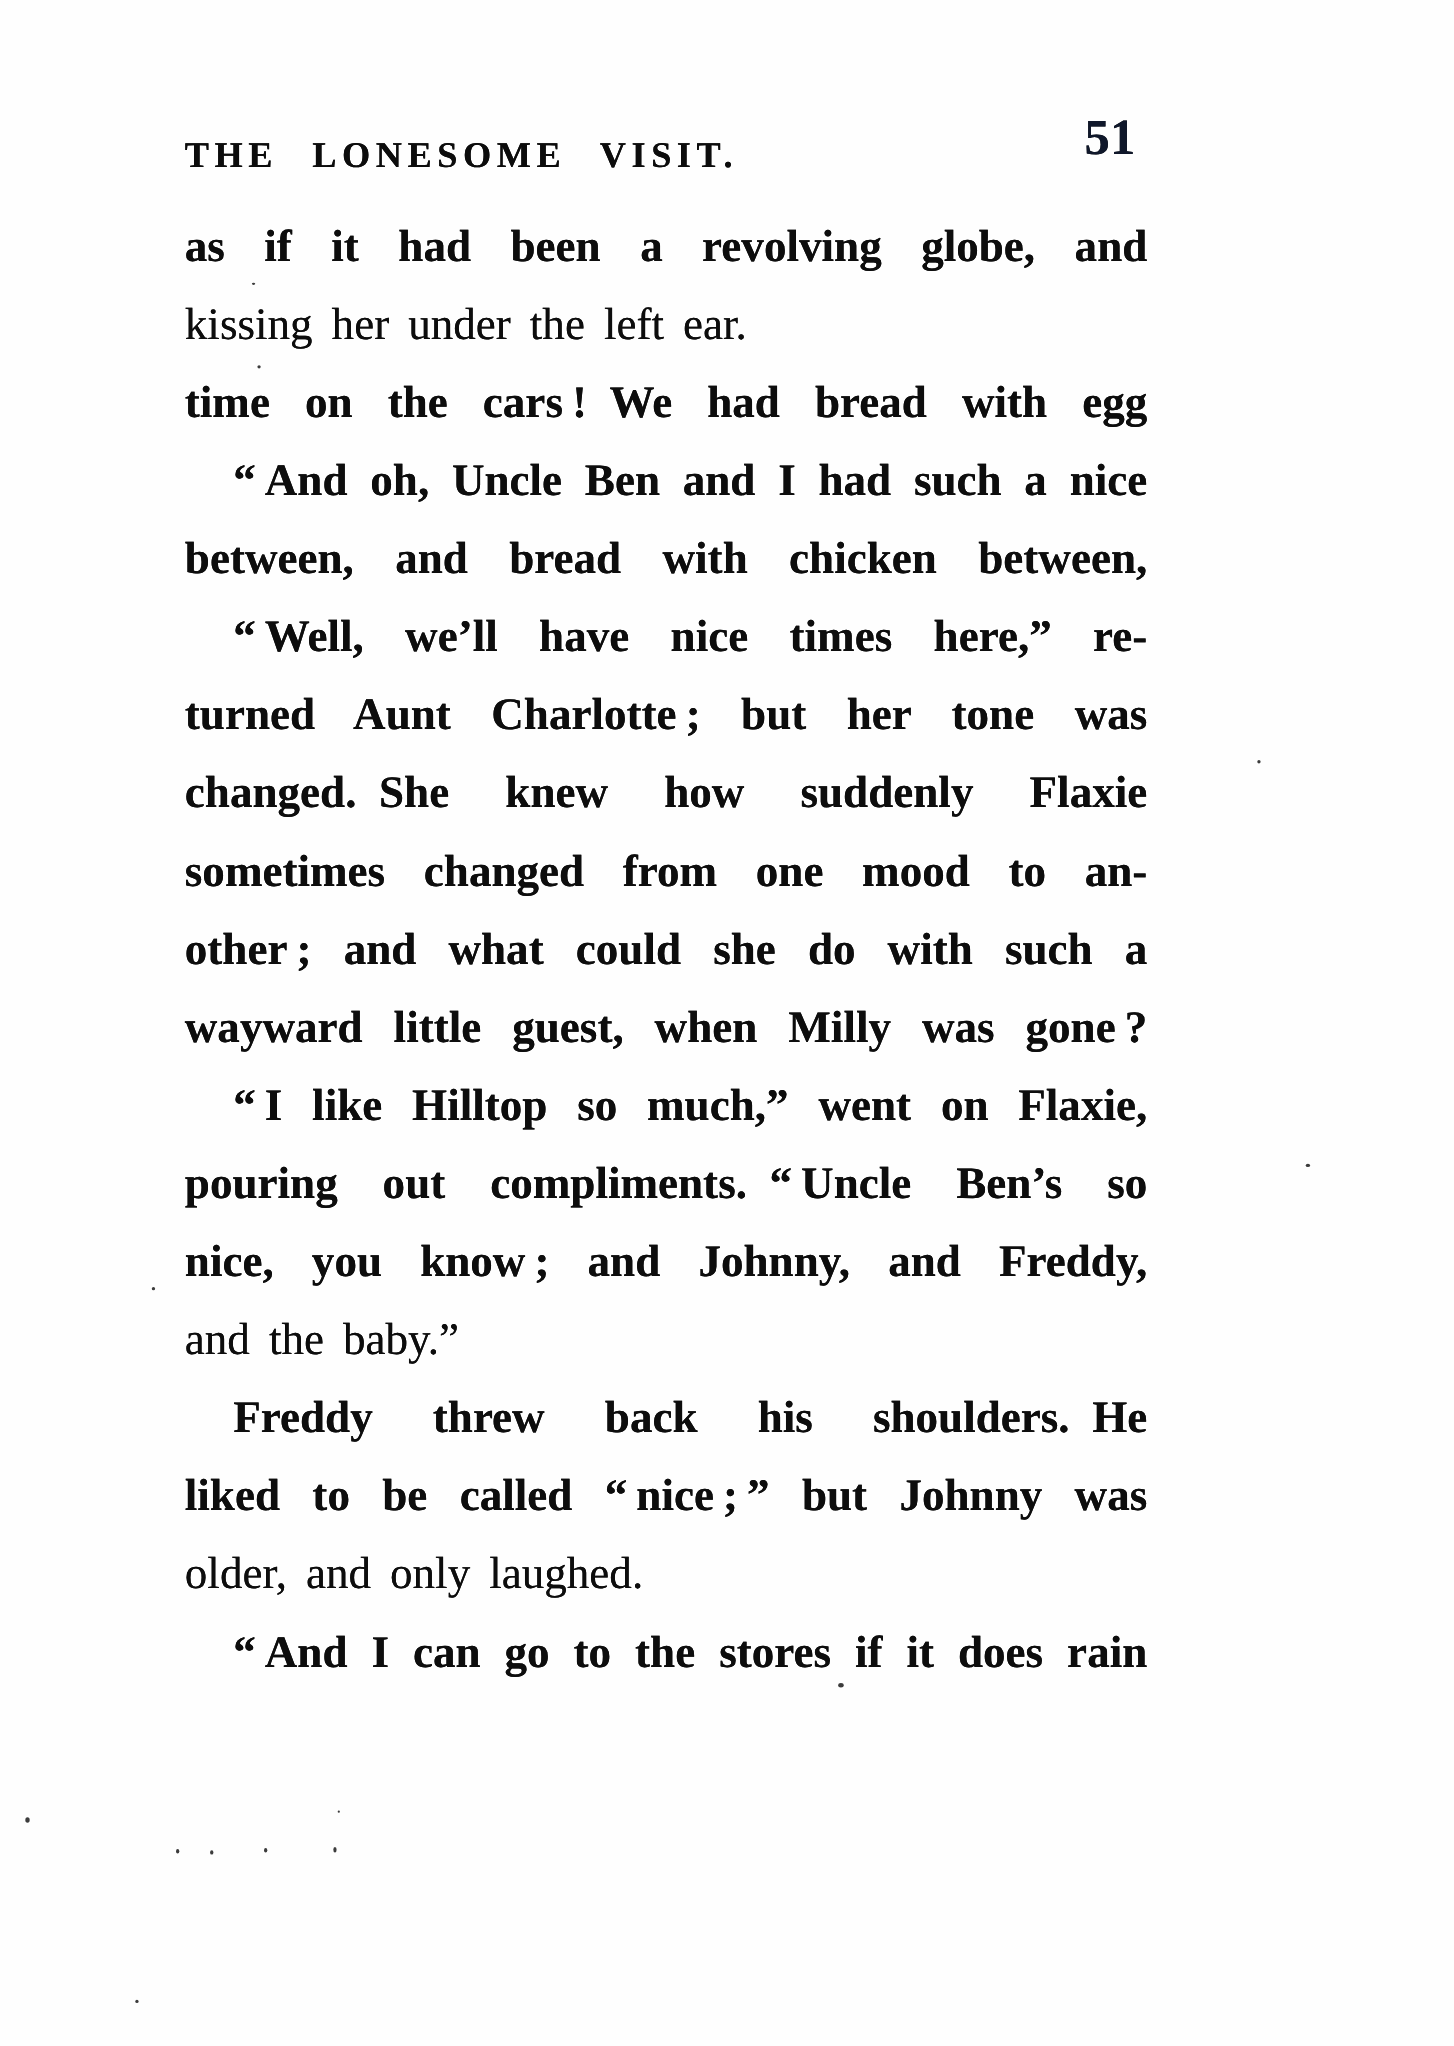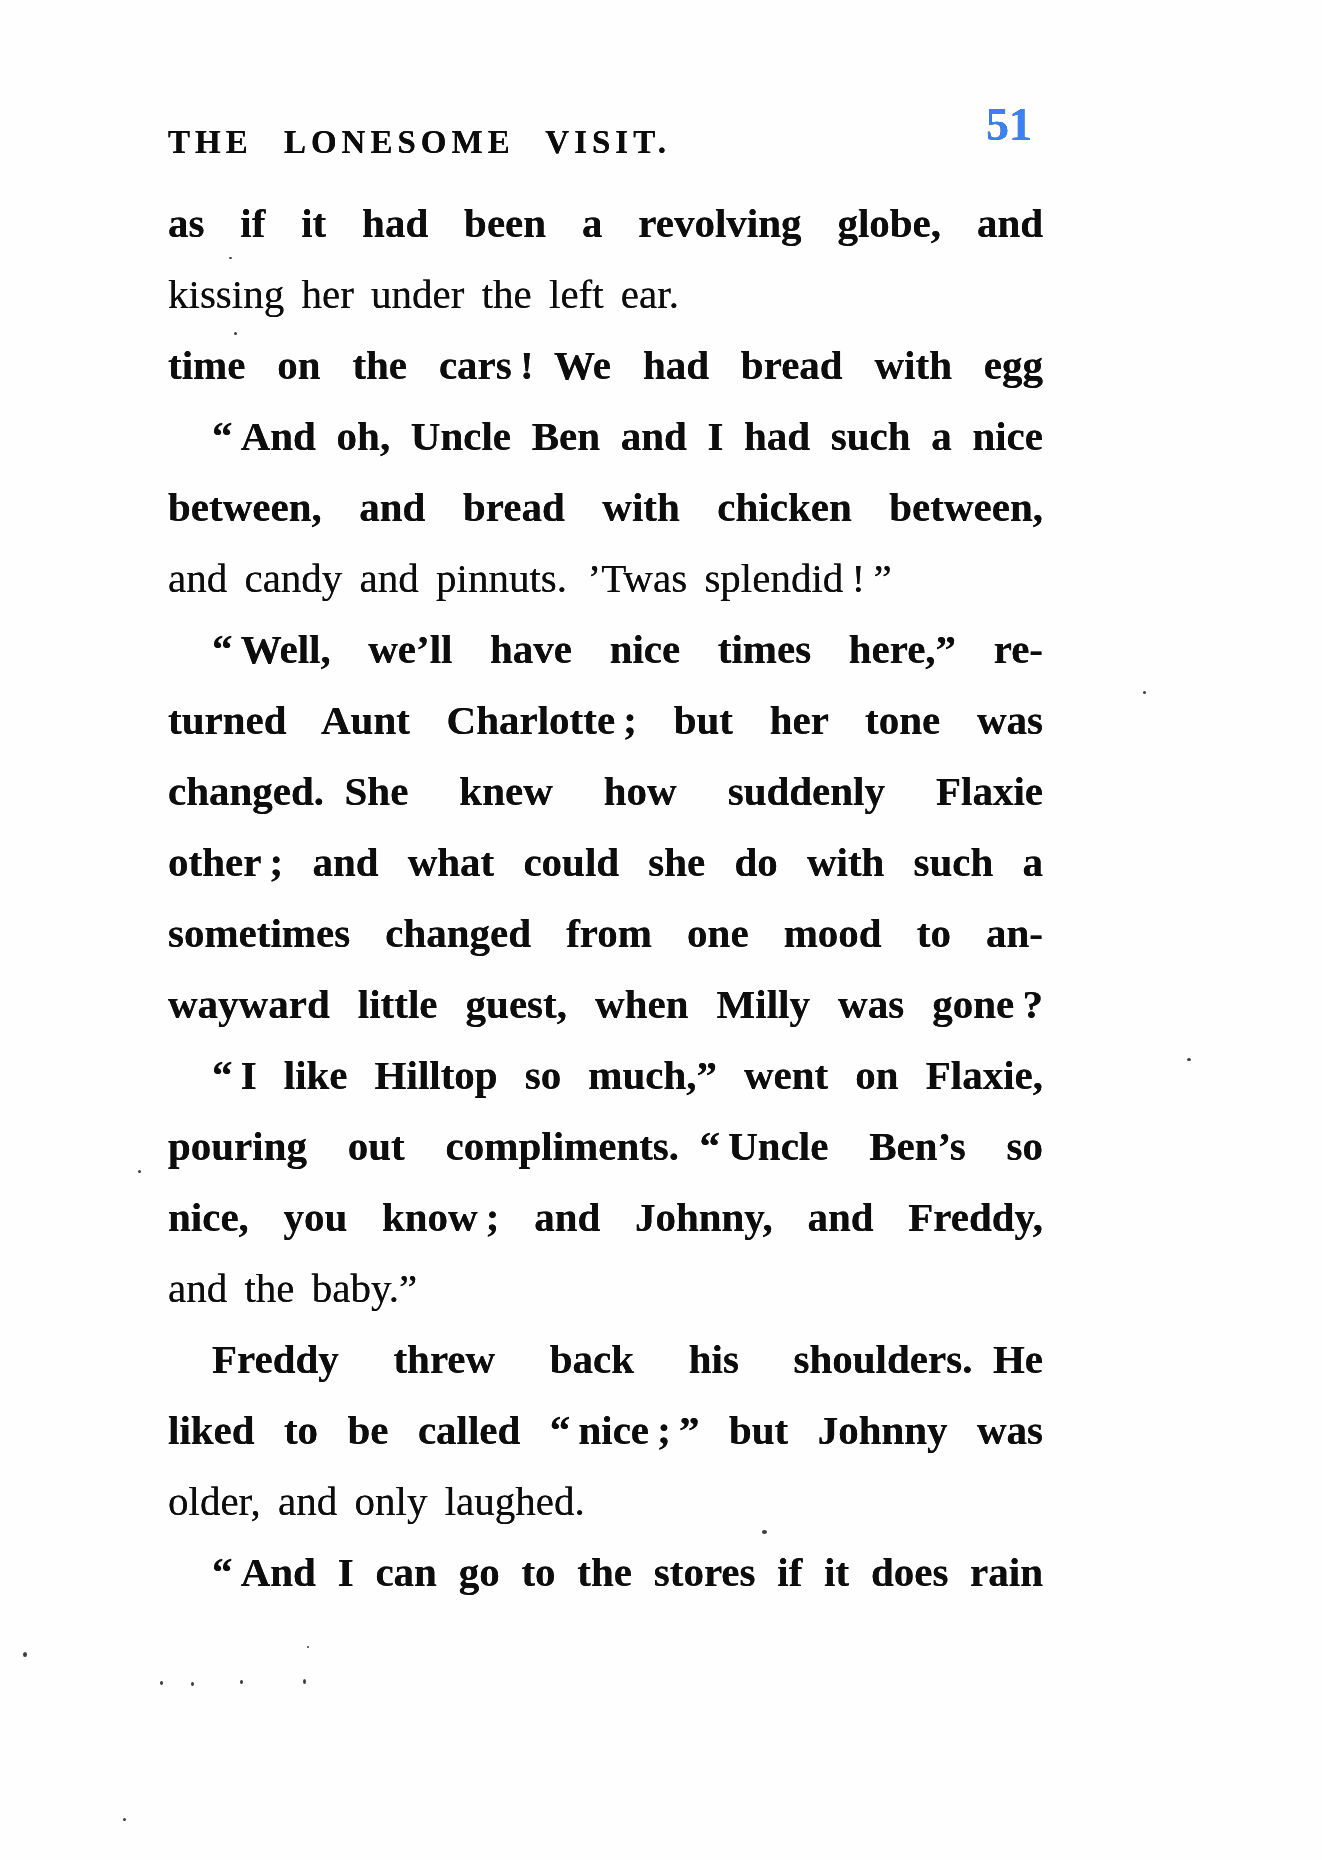--- a/index.html
+++ b/index.html
@@ -32,21 +32,21 @@
   }
   .page-number {
     position: absolute;
     top: 102px;
     left: 950px;
     width: 82px;
     text-align: right;
     font-size: 46px;
     font-weight: bold;
     line-height: 1;
-    color: #3b82f6;
+    color: #0f172a;
     text-shadow: 0 0 0.5px #111;
   }
   .body-block {
     position: absolute;
     top: 188px;
     left: 168px;
     width: 875px;
   }
   .text-line {
     height: 71px;
@@ -78,26 +78,25 @@
   <div class="running-header">
     <div class="header-title">THE LONESOME VISIT.</div>
     <div class="page-number">51</div>
   </div>
   <div class="body-block">
       <div class="text-line j">as if it had been a revolving globe, and</div>
       <div class="text-line">kissing her under the left ear.</div>
       <div class="text-line j">time on the cars ! We had bread with egg</div>
       <div class="text-line j ind">“ And oh, Uncle Ben and I had such a nice</div>
       <div class="text-line j">between, and bread with chicken between,</div>
-      <div class="text-line">and candy and pinnuts. ’Twas splendid ! ”</div>
       <div class="text-line j ind">“ Well, we’ll have nice times here,” re-</div>
       <div class="text-line j">turned Aunt Charlotte ; but her tone was</div>
       <div class="text-line j">changed. She knew how suddenly Flaxie</div>
+      <div class="text-line j">sometimes changed from one mood to an-</div>
       <div class="text-line j">other ; and what could she do with such a</div>
-      <div class="text-line j">sometimes changed from one mood to an-</div>
       <div class="text-line j">wayward little guest, when Milly was gone ?</div>
       <div class="text-line j ind">“ I like Hilltop so much,” went on Flaxie,</div>
       <div class="text-line j">pouring out compliments. “ Uncle Ben’s so</div>
       <div class="text-line j">nice, you know ; and Johnny, and Freddy,</div>
       <div class="text-line">and the baby.”</div>
       <div class="text-line j ind">Freddy threw back his shoulders. He</div>
       <div class="text-line j">liked to be called “ nice ; ” but Johnny was</div>
       <div class="text-line">older, and only laughed.</div>
       <div class="text-line j ind">“ And I can go to the stores if it does rain</div>
     </div>

